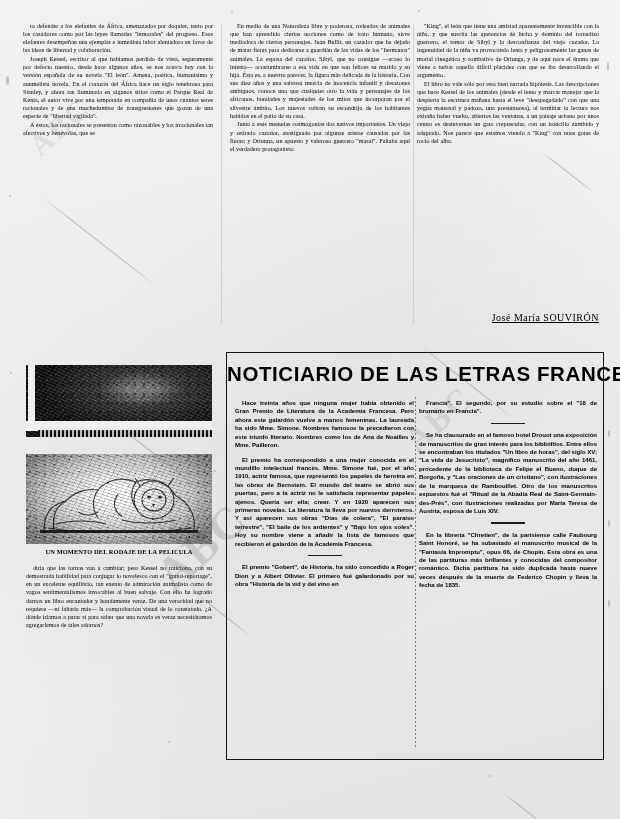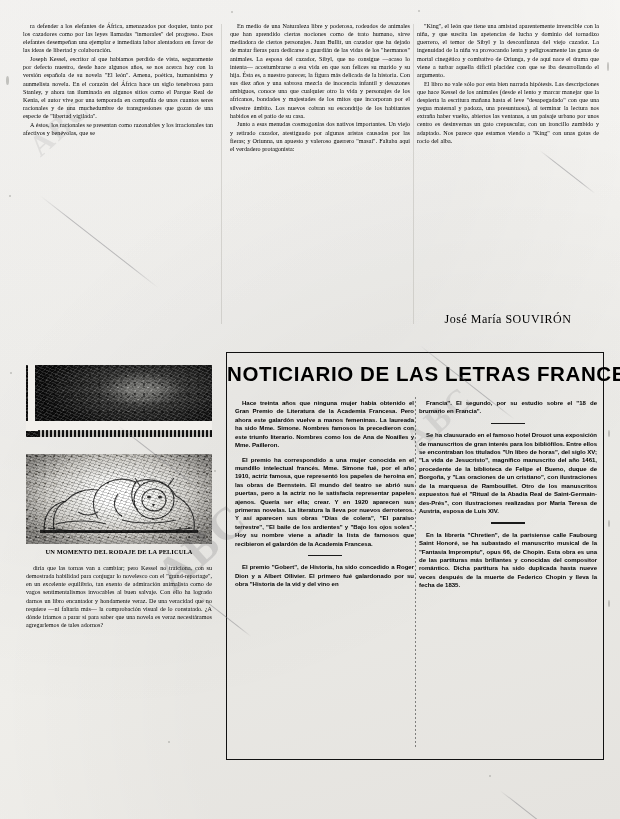--- a/index.html
+++ b/index.html
@@ -32,24 +32,25 @@
     word-spacing:.1px;
     margin:0 0 0 0;
   }
   .para + .para{margin-top:.5px;}
 
   
   .vrule{position:absolute;width:1px;background:#b9b7b2;}
 
   
   .signature{
-    position:absolute;font-size:12px;letter-spacing:.5px;
+    position:absolute;font-size:10px;letter-spacing:.5px;
     font-family:"Liberation Serif",serif;
     color:#15151a;filter:blur(.25px) contrast(1.4);
-    text-align:center;
+    text-align:right;
+    text-decoration:underline;
   }
 
   
   .photo-wrap{position:absolute;}
   .photo{
     position:relative;overflow:hidden;
     background:#0d0d0d;
   }
   .photo.dark{
     background:

